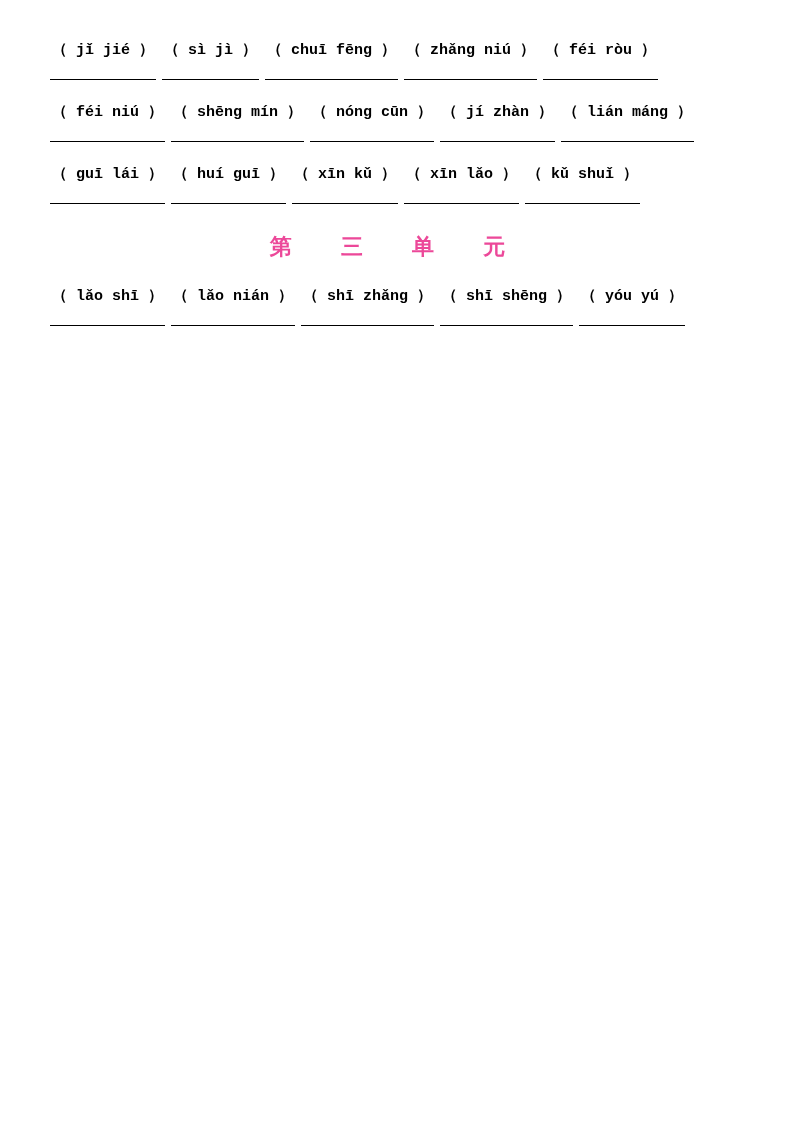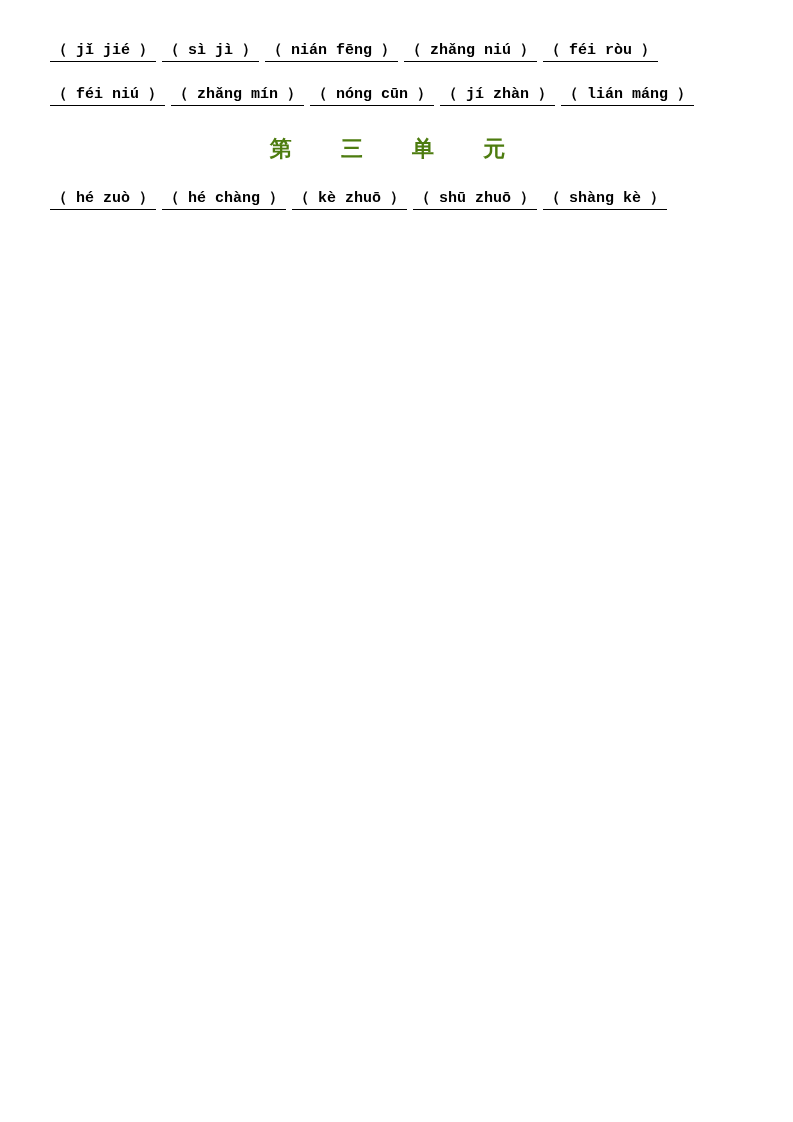--- a/index.html
+++ b/index.html
@@ -17,68 +17,75 @@
       flex-wrap: wrap;
       gap: 4px 0px;
       margin-bottom: 22px;
       align-items: flex-end;
     }
     .item {
       display: inline-flex;
       align-items: flex-end;
       margin-right: 6px;
       border-bottom: 1.5px solid #000;
-      padding-bottom: 2px;
+      padding-bottom: 20px;
       padding-left: 2px;
       padding-right: 2px;
       font-size: 15px;
       font-weight: bold;
       white-space: nowrap;
     }
     .chapter-title {
       text-align: center;
       font-size: 22px;
       font-weight: bold;
       color: #1a7fbd;
       letter-spacing: 18px;
       margin: 28px 0 24px 0;
     }
     .chapter-title span {
-      color: #4d7c0f;
+      color: #ec4899;
     }
   </style>
 </head>
 <body>
 
 <div>
 
   <div>
     <div class="line">
       <span class="item">（ jǐ  jié ）</span>
       <span class="item">（ sì  jì ）</span>
-      <span class="item">（ nián  fēng ）</span>
+      <span class="item">（ chuī  fēng ）</span>
       <span class="item">（ zhǎng  niú ）</span>
       <span class="item">（ féi  ròu ）</span>
     </div>
     <div class="line">
       <span class="item">（ féi  niú ）</span>
-      <span class="item">（ zhǎng  mín ）</span>
+      <span class="item">（ shēng  mín ）</span>
       <span class="item">（ nóng  cūn ）</span>
       <span class="item">（ jí  zhàn ）</span>
       <span class="item">（ lián  máng ）</span>
+    </div>
+    <div class="line">
+      <span class="item">（ guī  lái ）</span>
+      <span class="item">（ huí  guī ）</span>
+      <span class="item">（ xīn  kǔ ）</span>
+      <span class="item">（ xīn  lǎo ）</span>
+      <span class="item">（ kǔ  shuǐ ）</span>
     </div>
   </div>
 
   <div class="chapter-title">
     <span>第   三   单   元</span>
   </div>
 
   <div>
     <div class="line">
-      <span class="item">（ hé  zuò ）</span>
-      <span class="item">（ hé  chàng ）</span>
-      <span class="item">（ kè  zhuō ）</span>
-      <span class="item">（ shū  zhuō ）</span>
-      <span class="item">（ shàng  kè ）</span>
+      <span class="item">（ lǎo  shī ）</span>
+      <span class="item">（ lǎo  nián ）</span>
+      <span class="item">（ shī  zhǎng ）</span>
+      <span class="item">（ shī  shēng ）</span>
+      <span class="item">（ yóu  yú ）</span>
     </div>
   </div>
 
 </div>
 
 </body></html>

